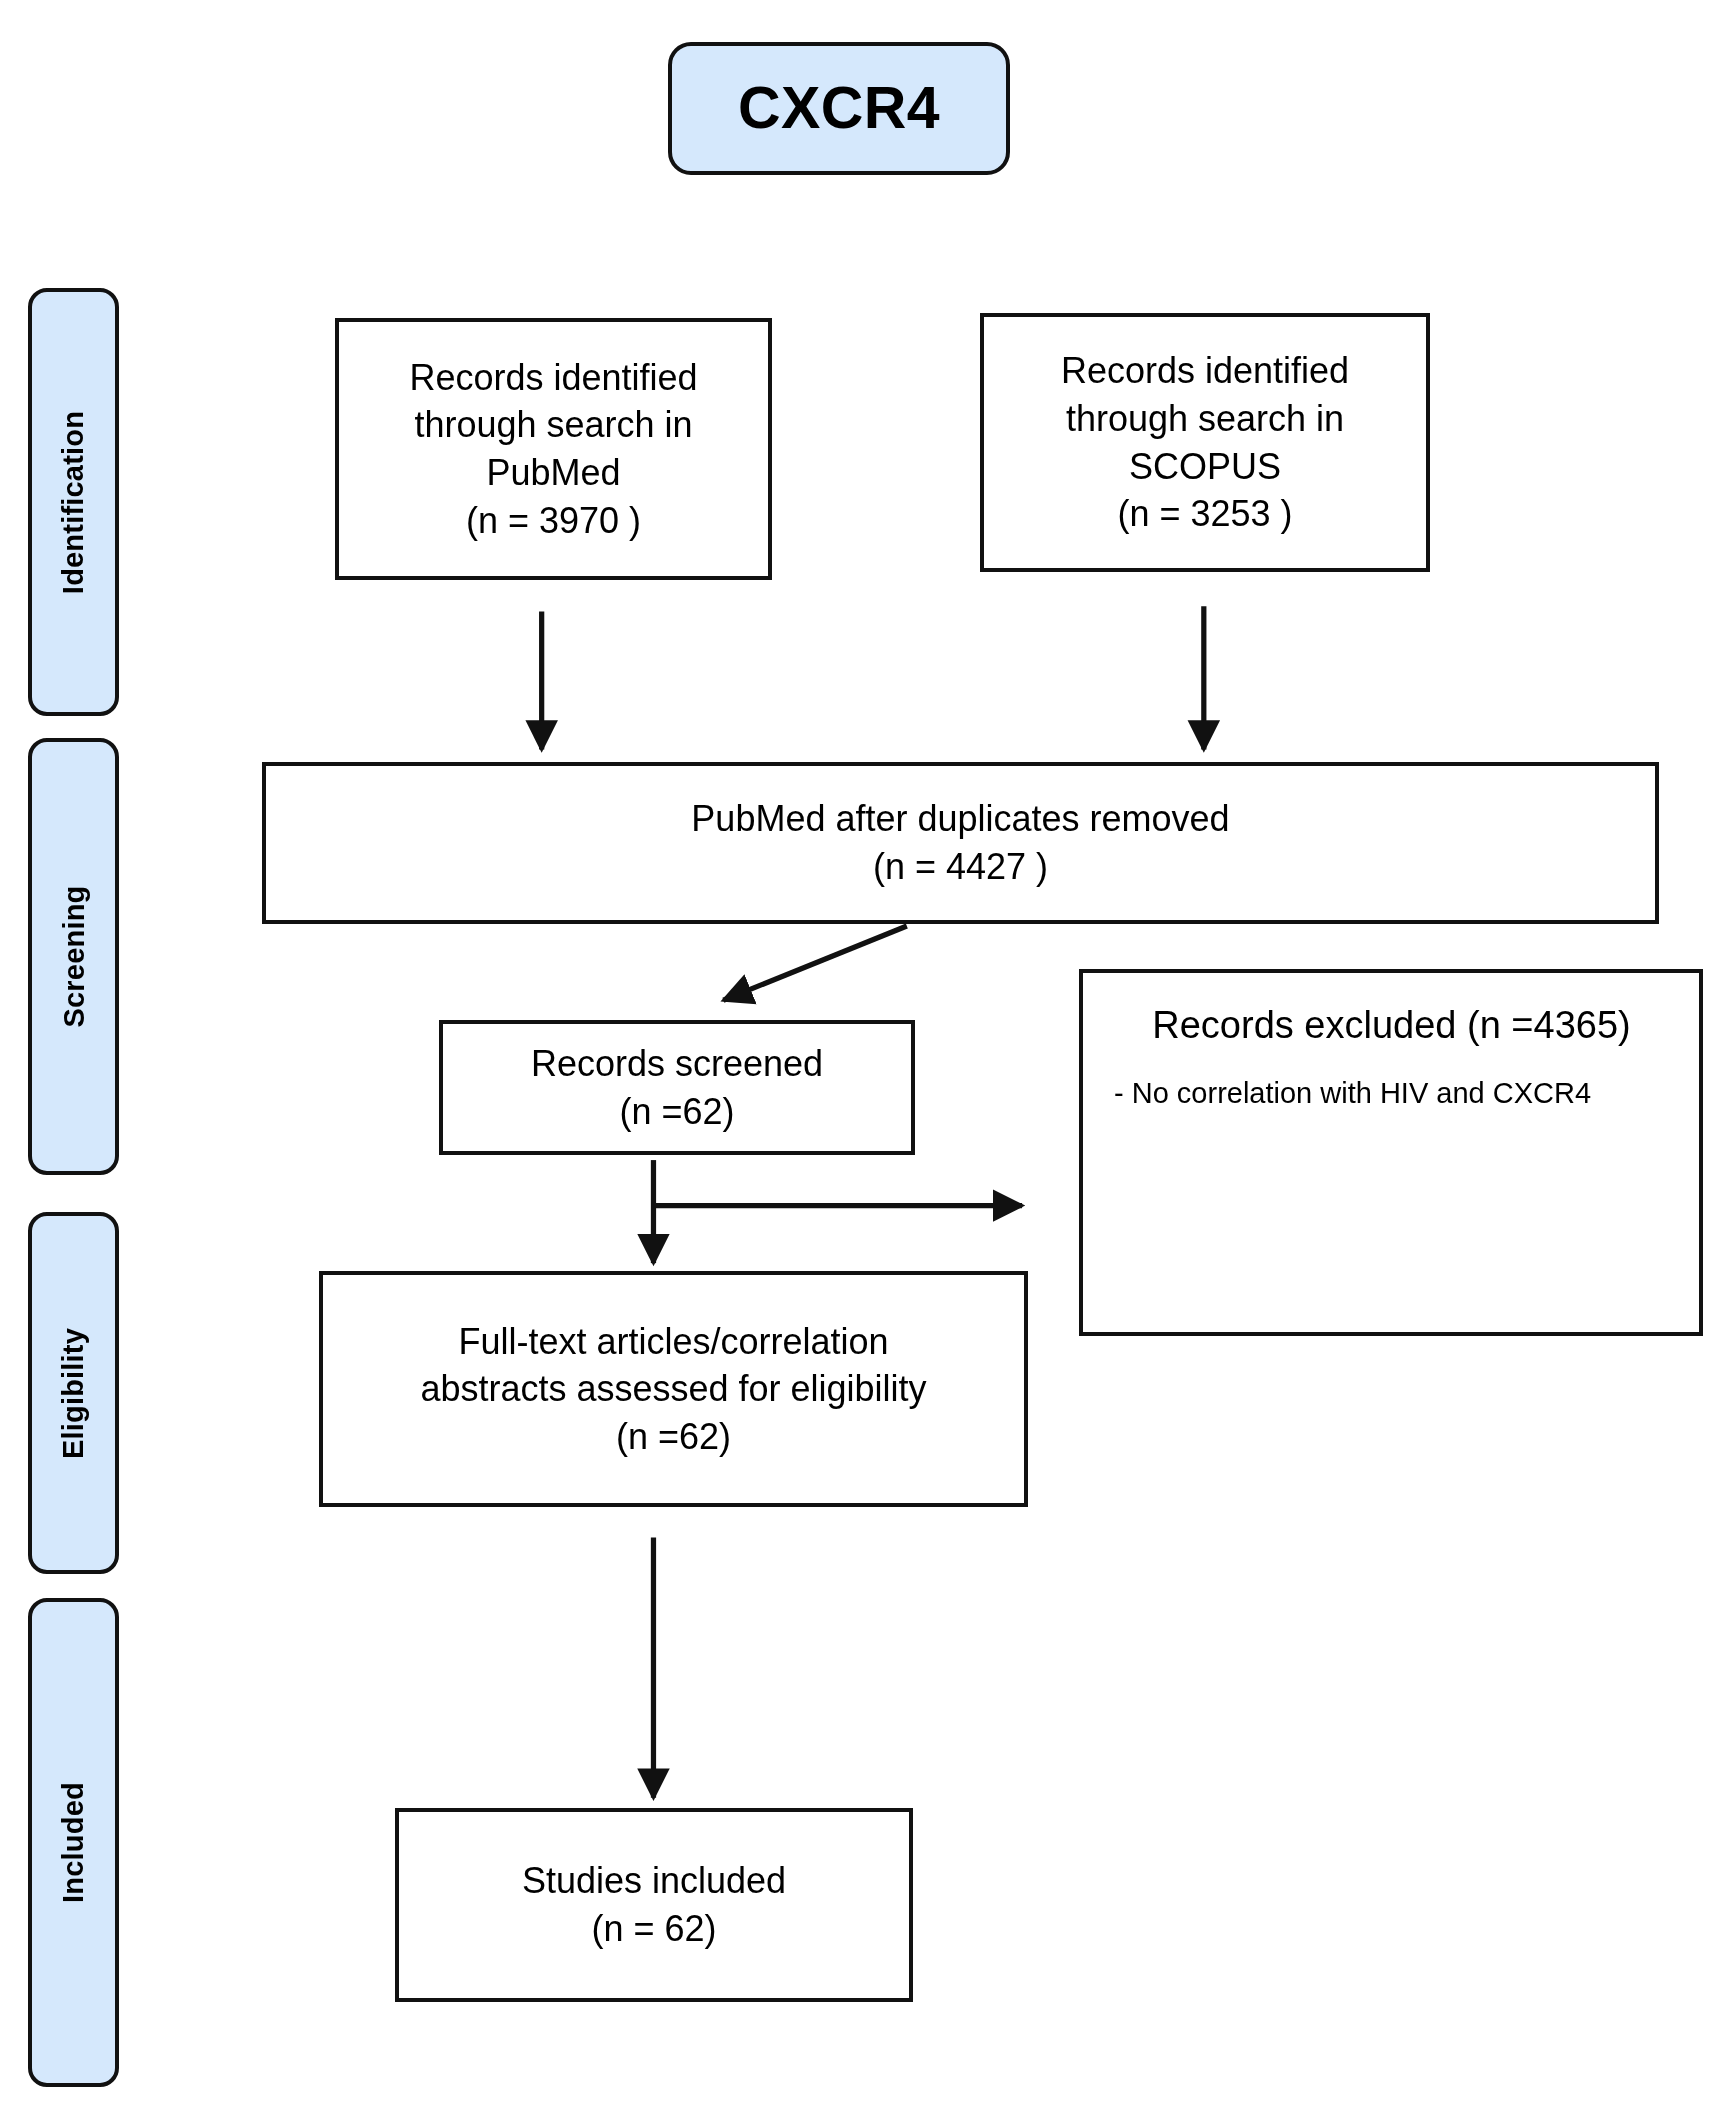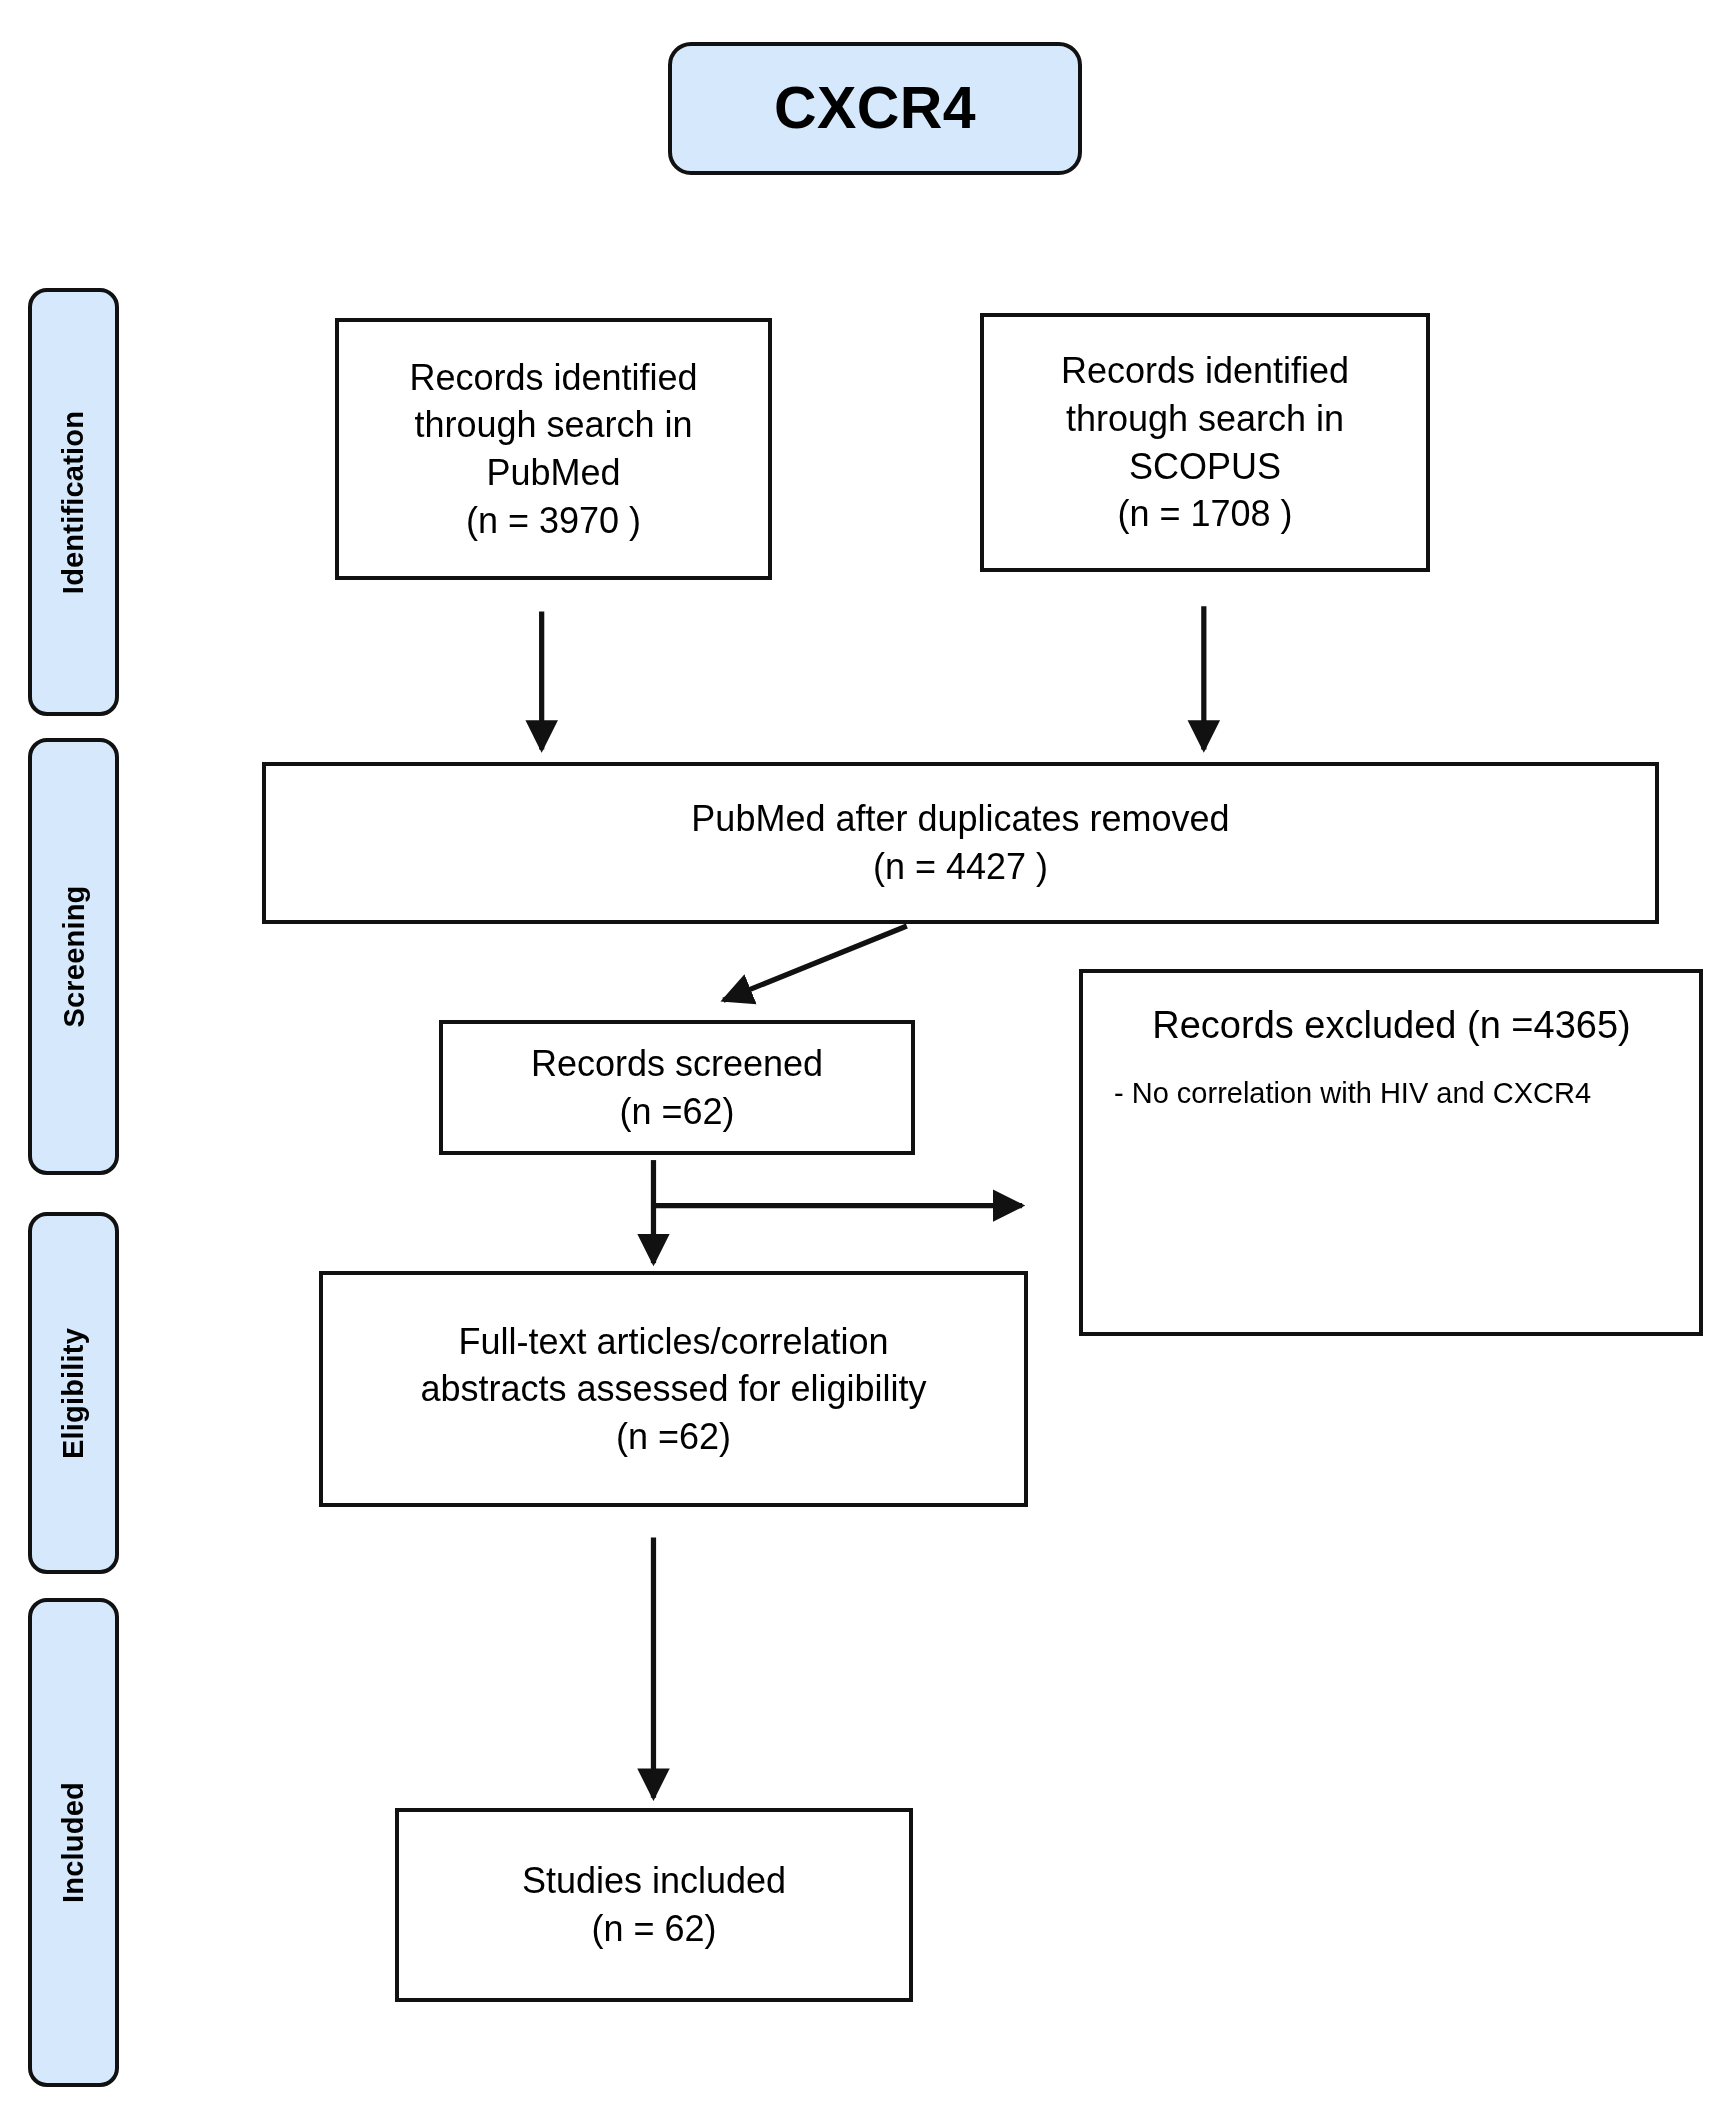--- a/index.html
+++ b/index.html
@@ -20,21 +20,21 @@
     width: 1735px;
     height: 2121px;
     background: #ffffff;
   }
 
   
   .title-pill {
     position: absolute;
     left: 668px;
     top: 42px;
-    width: 414px;
+    width: 342px;
     height: 133px;
     background: #d5e8fc;
     border: 4.4px solid #111111;
     border-radius: 23px;
     display: flex;
     align-items: center;
     justify-content: center;
     box-sizing: border-box;
   }
   .title-pill span {
@@ -166,21 +166,21 @@
     <span class="line">Records identified</span>
     <span class="line">through search in</span>
     <span class="line">PubMed</span>
     <span class="line">(n = 3970 )</span>
   </div>
 
   <div class="box" id="box-scopus">
     <span class="line">Records identified</span>
     <span class="line">through search in</span>
     <span class="line">SCOPUS</span>
-    <span class="line">(n = 1708 )</span>
+    <span class="line">(n = 3253 )</span>
   </div>
 
   <div class="box" id="box-dupes">
     <span class="line">PubMed after duplicates removed</span>
     <span class="line">(n = 4427 )</span>
   </div>
 
   <div class="box" id="box-screened">
     <span class="line">Records screened</span>
     <span class="line">(n =62)</span>

